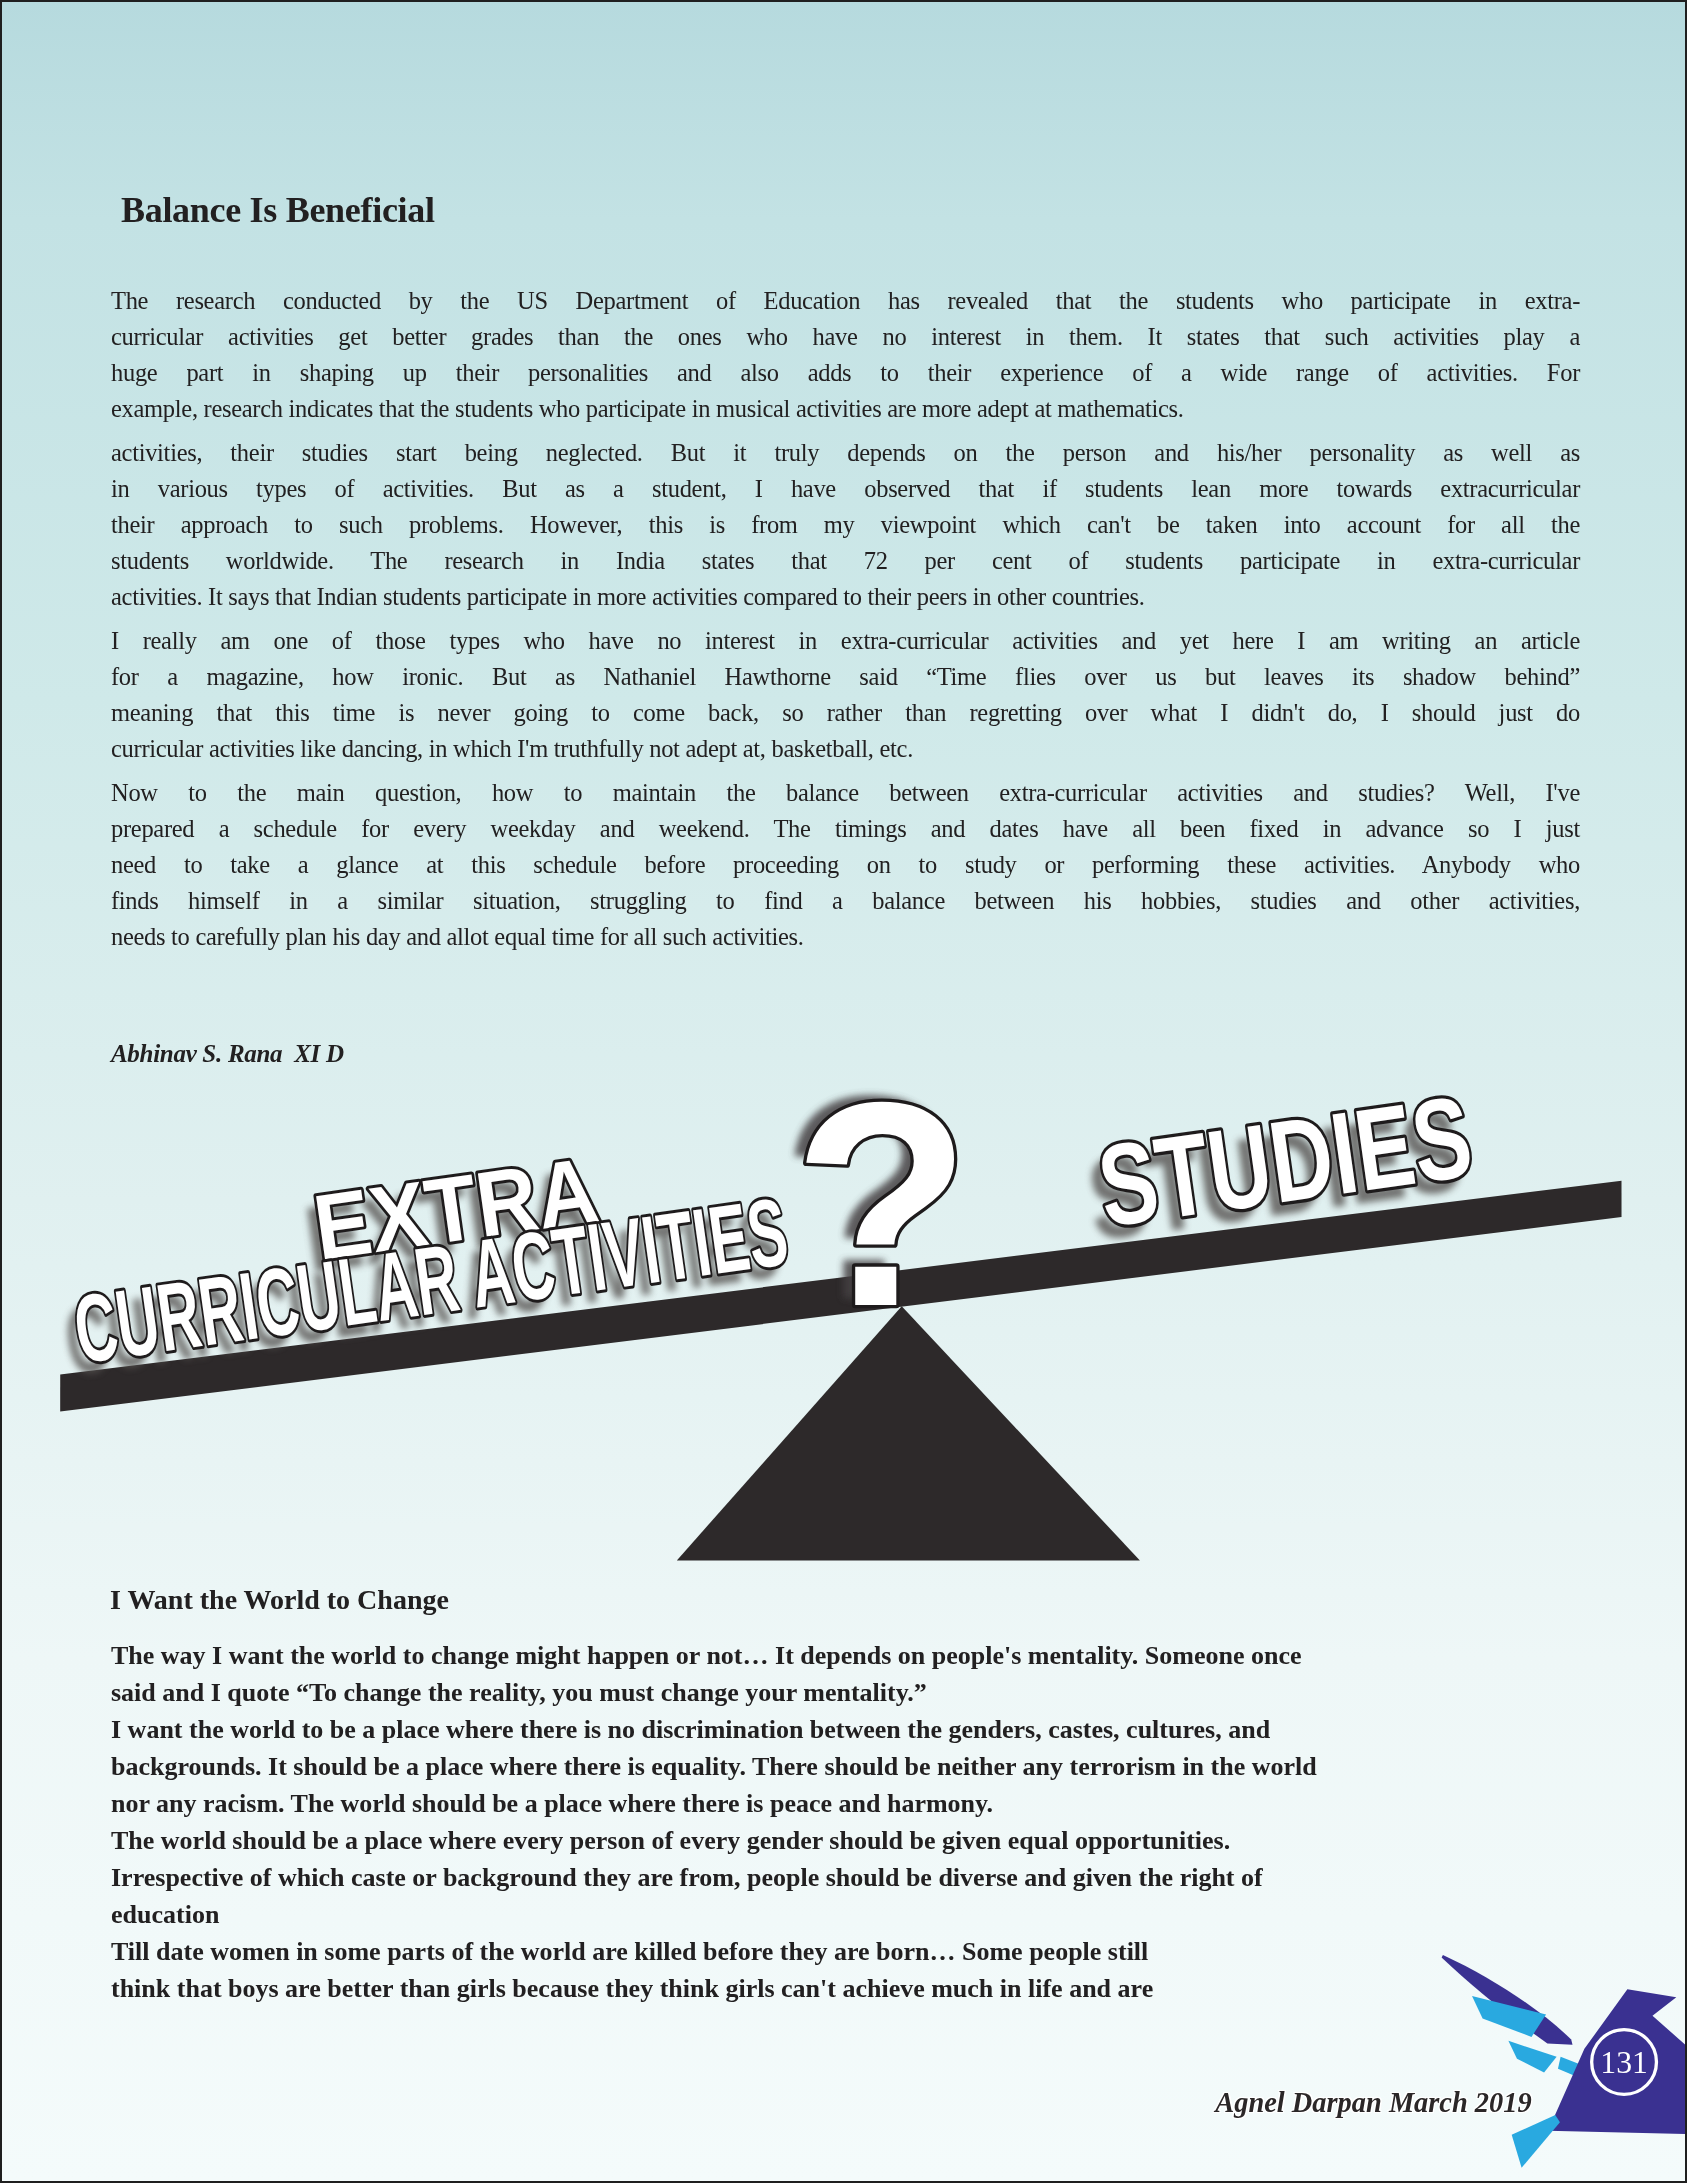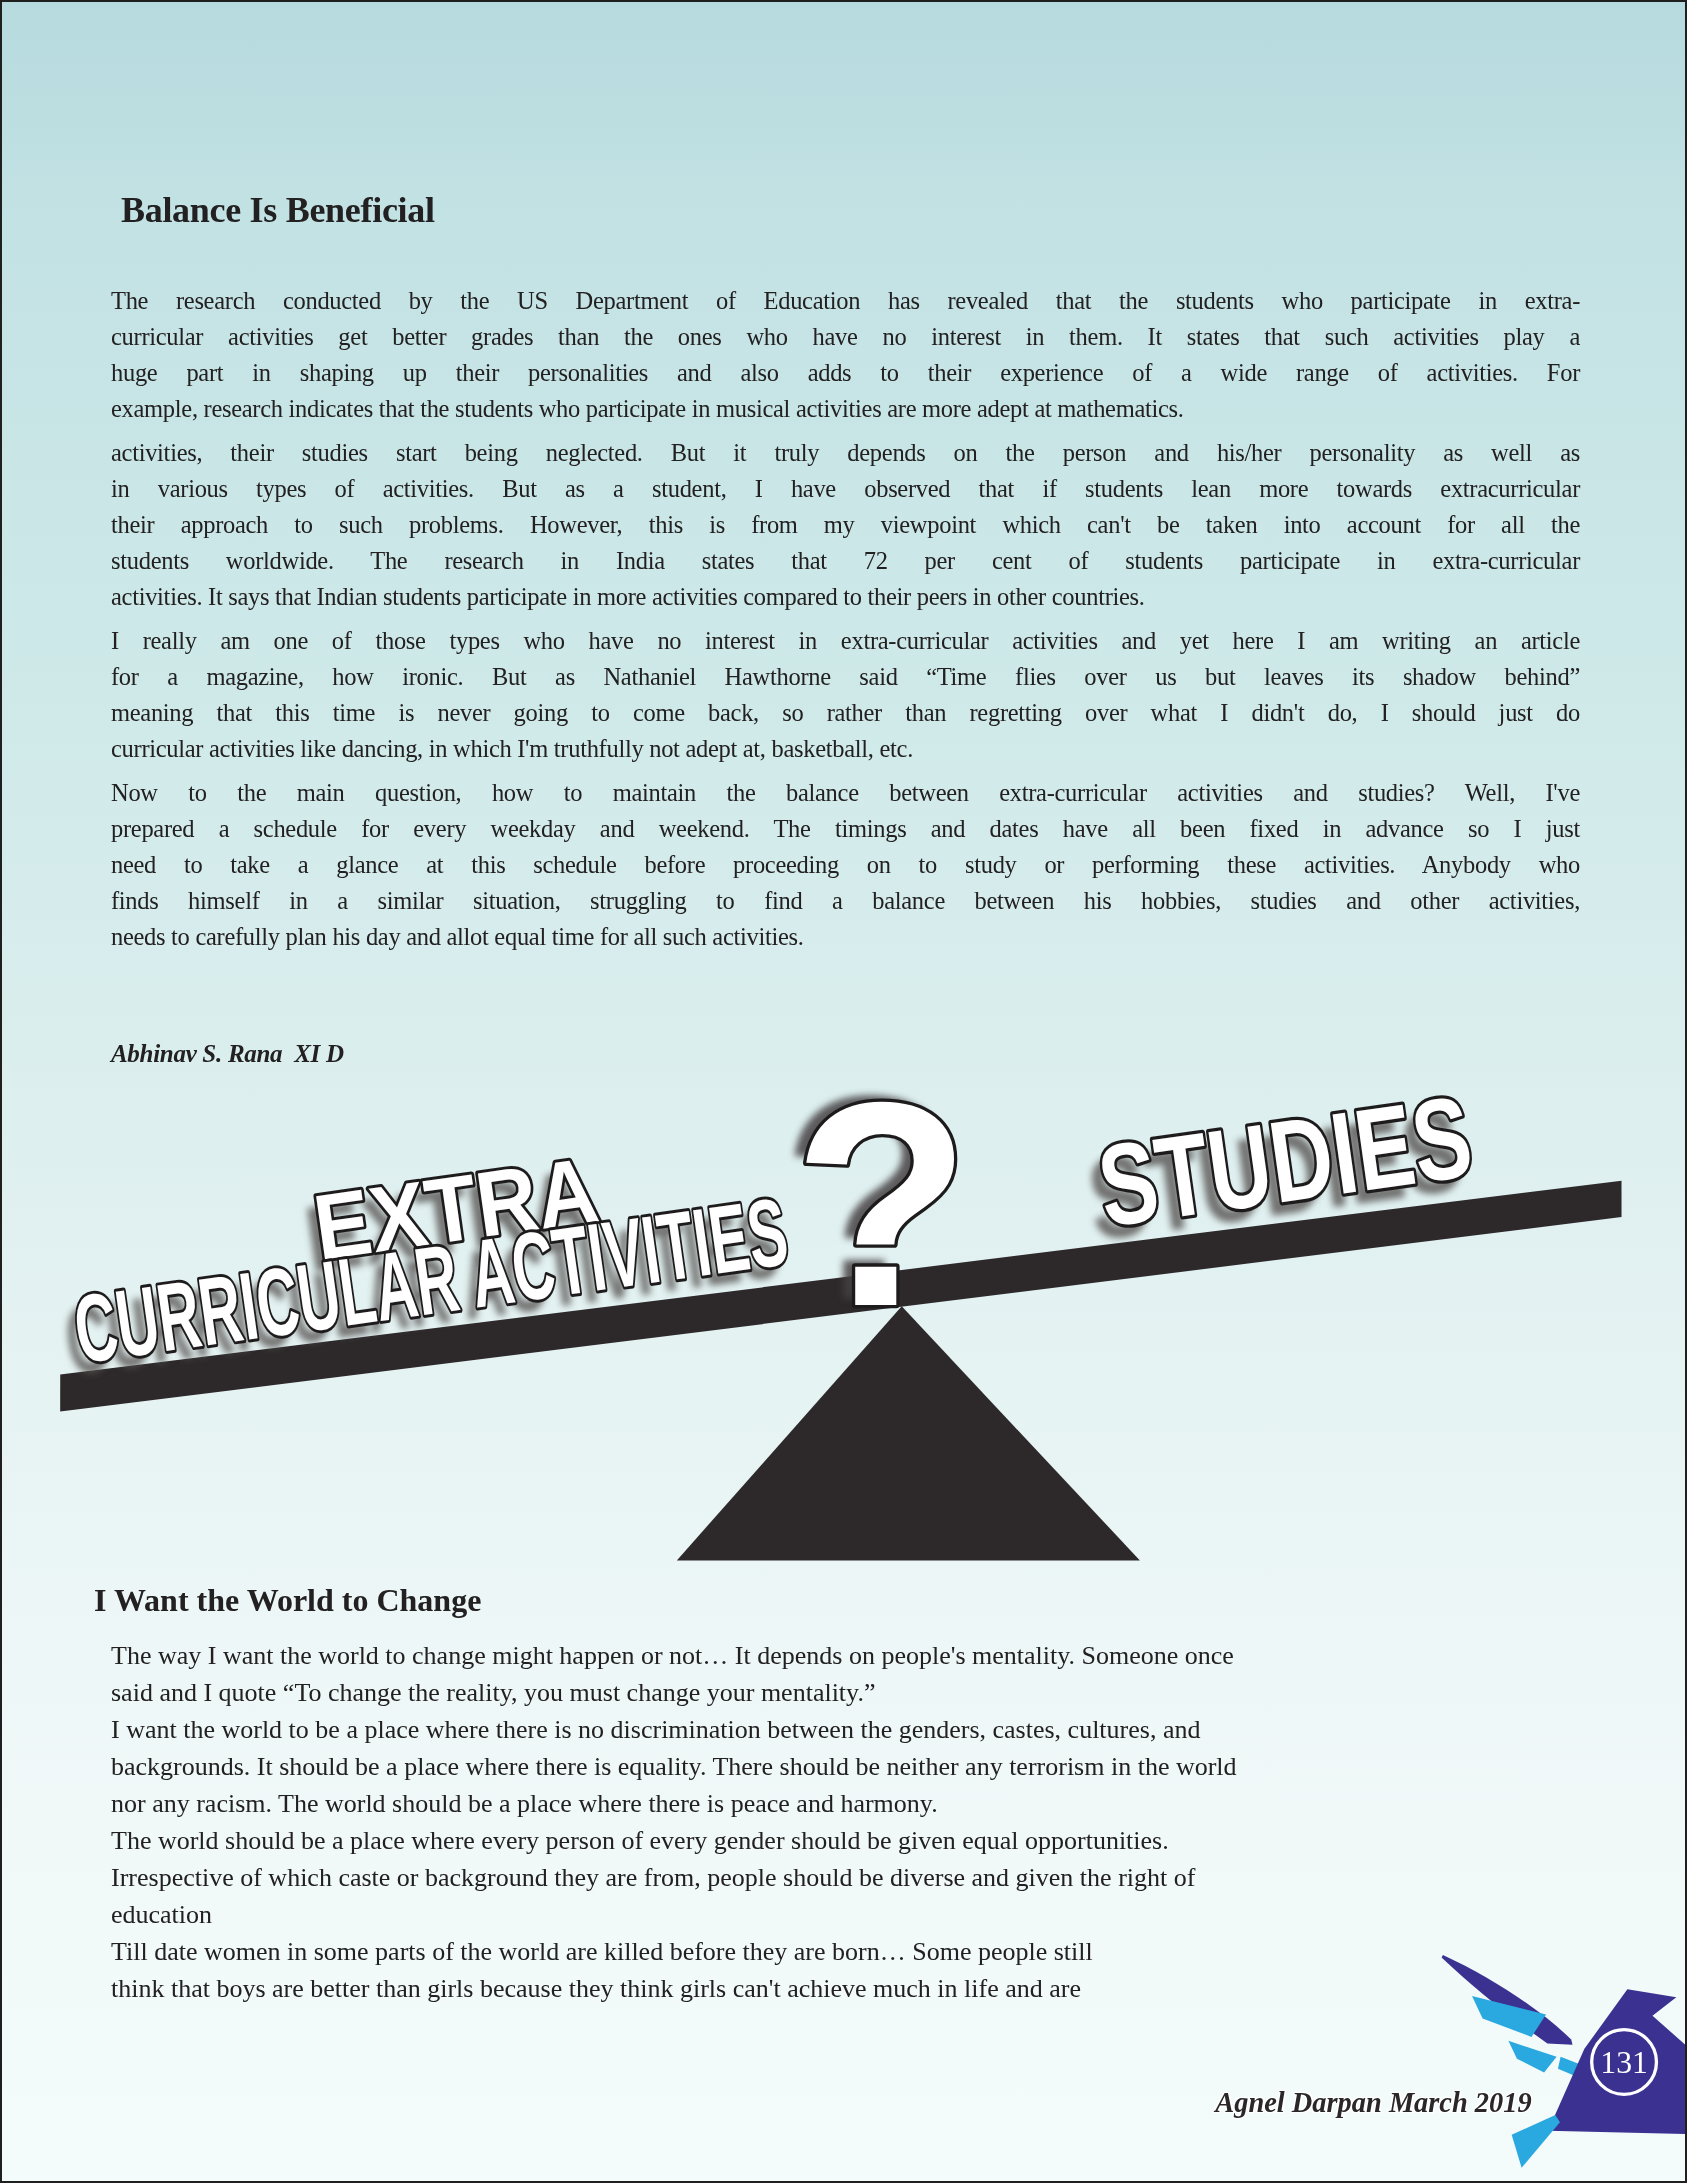--- a/index.html
+++ b/index.html
@@ -18,21 +18,21 @@
     font-size:36px;font-weight:bold;line-height:34px;
     letter-spacing:-0.3px;
   }
   .article1{
     position:absolute;left:109px;top:281px;width:1469px;
     font-size:24.5px;line-height:36px;letter-spacing:-0.3px;
   }
   .para.gap{margin-bottom:8px;}
   .line{text-align:justify;text-align-last:justify;}
   .line.par-end{text-align-last:left;}
-  .line.plain{text-align:center;text-align-last:left;}
+  .line.plain{text-align:center;text-align-last:left;font-weight:bold;}
   .byline{
     margin-top:5.3px;
     font-weight:bold;font-style:italic;font-size:25px;
     white-space:pre-wrap;
   }
   .seesaw{
     position:absolute;left:0;top:1078px;width:1687px;height:503px;
   }
   .label{
     font-family:"Liberation Sans", sans-serif;
@@ -44,22 +44,22 @@
   }
   .label.sh{fill:#55514f;stroke:none;opacity:.8;}
   .qmark{
     font-family:"Liberation Sans", sans-serif;
     font-weight:700;font-size:440px;
     fill:#ffffff;stroke:#1e1b1c;stroke-width:10px;
     paint-order:stroke;stroke-linejoin:round;text-anchor:middle;
   }
   .qmark.sh{fill:#454142;stroke:none;opacity:.85;}
   .title2{
-    position:absolute;left:92px;top:1580px;
-    font-size:32px;font-weight:bold;line-height:36px;
+    position:absolute;left:108px;top:1580px;
+    font-size:28px;font-weight:bold;line-height:36px;
   }
   .article2{
     position:absolute;left:109px;top:1635px;width:1485px;
     font-size:26px;line-height:37px;
   }
   .footer{
     position:absolute;left:1191px;top:2085px;width:361px;
     text-align:center;
     font-size:28.4px;font-weight:bold;font-style:italic;
     color:#2b2728;

